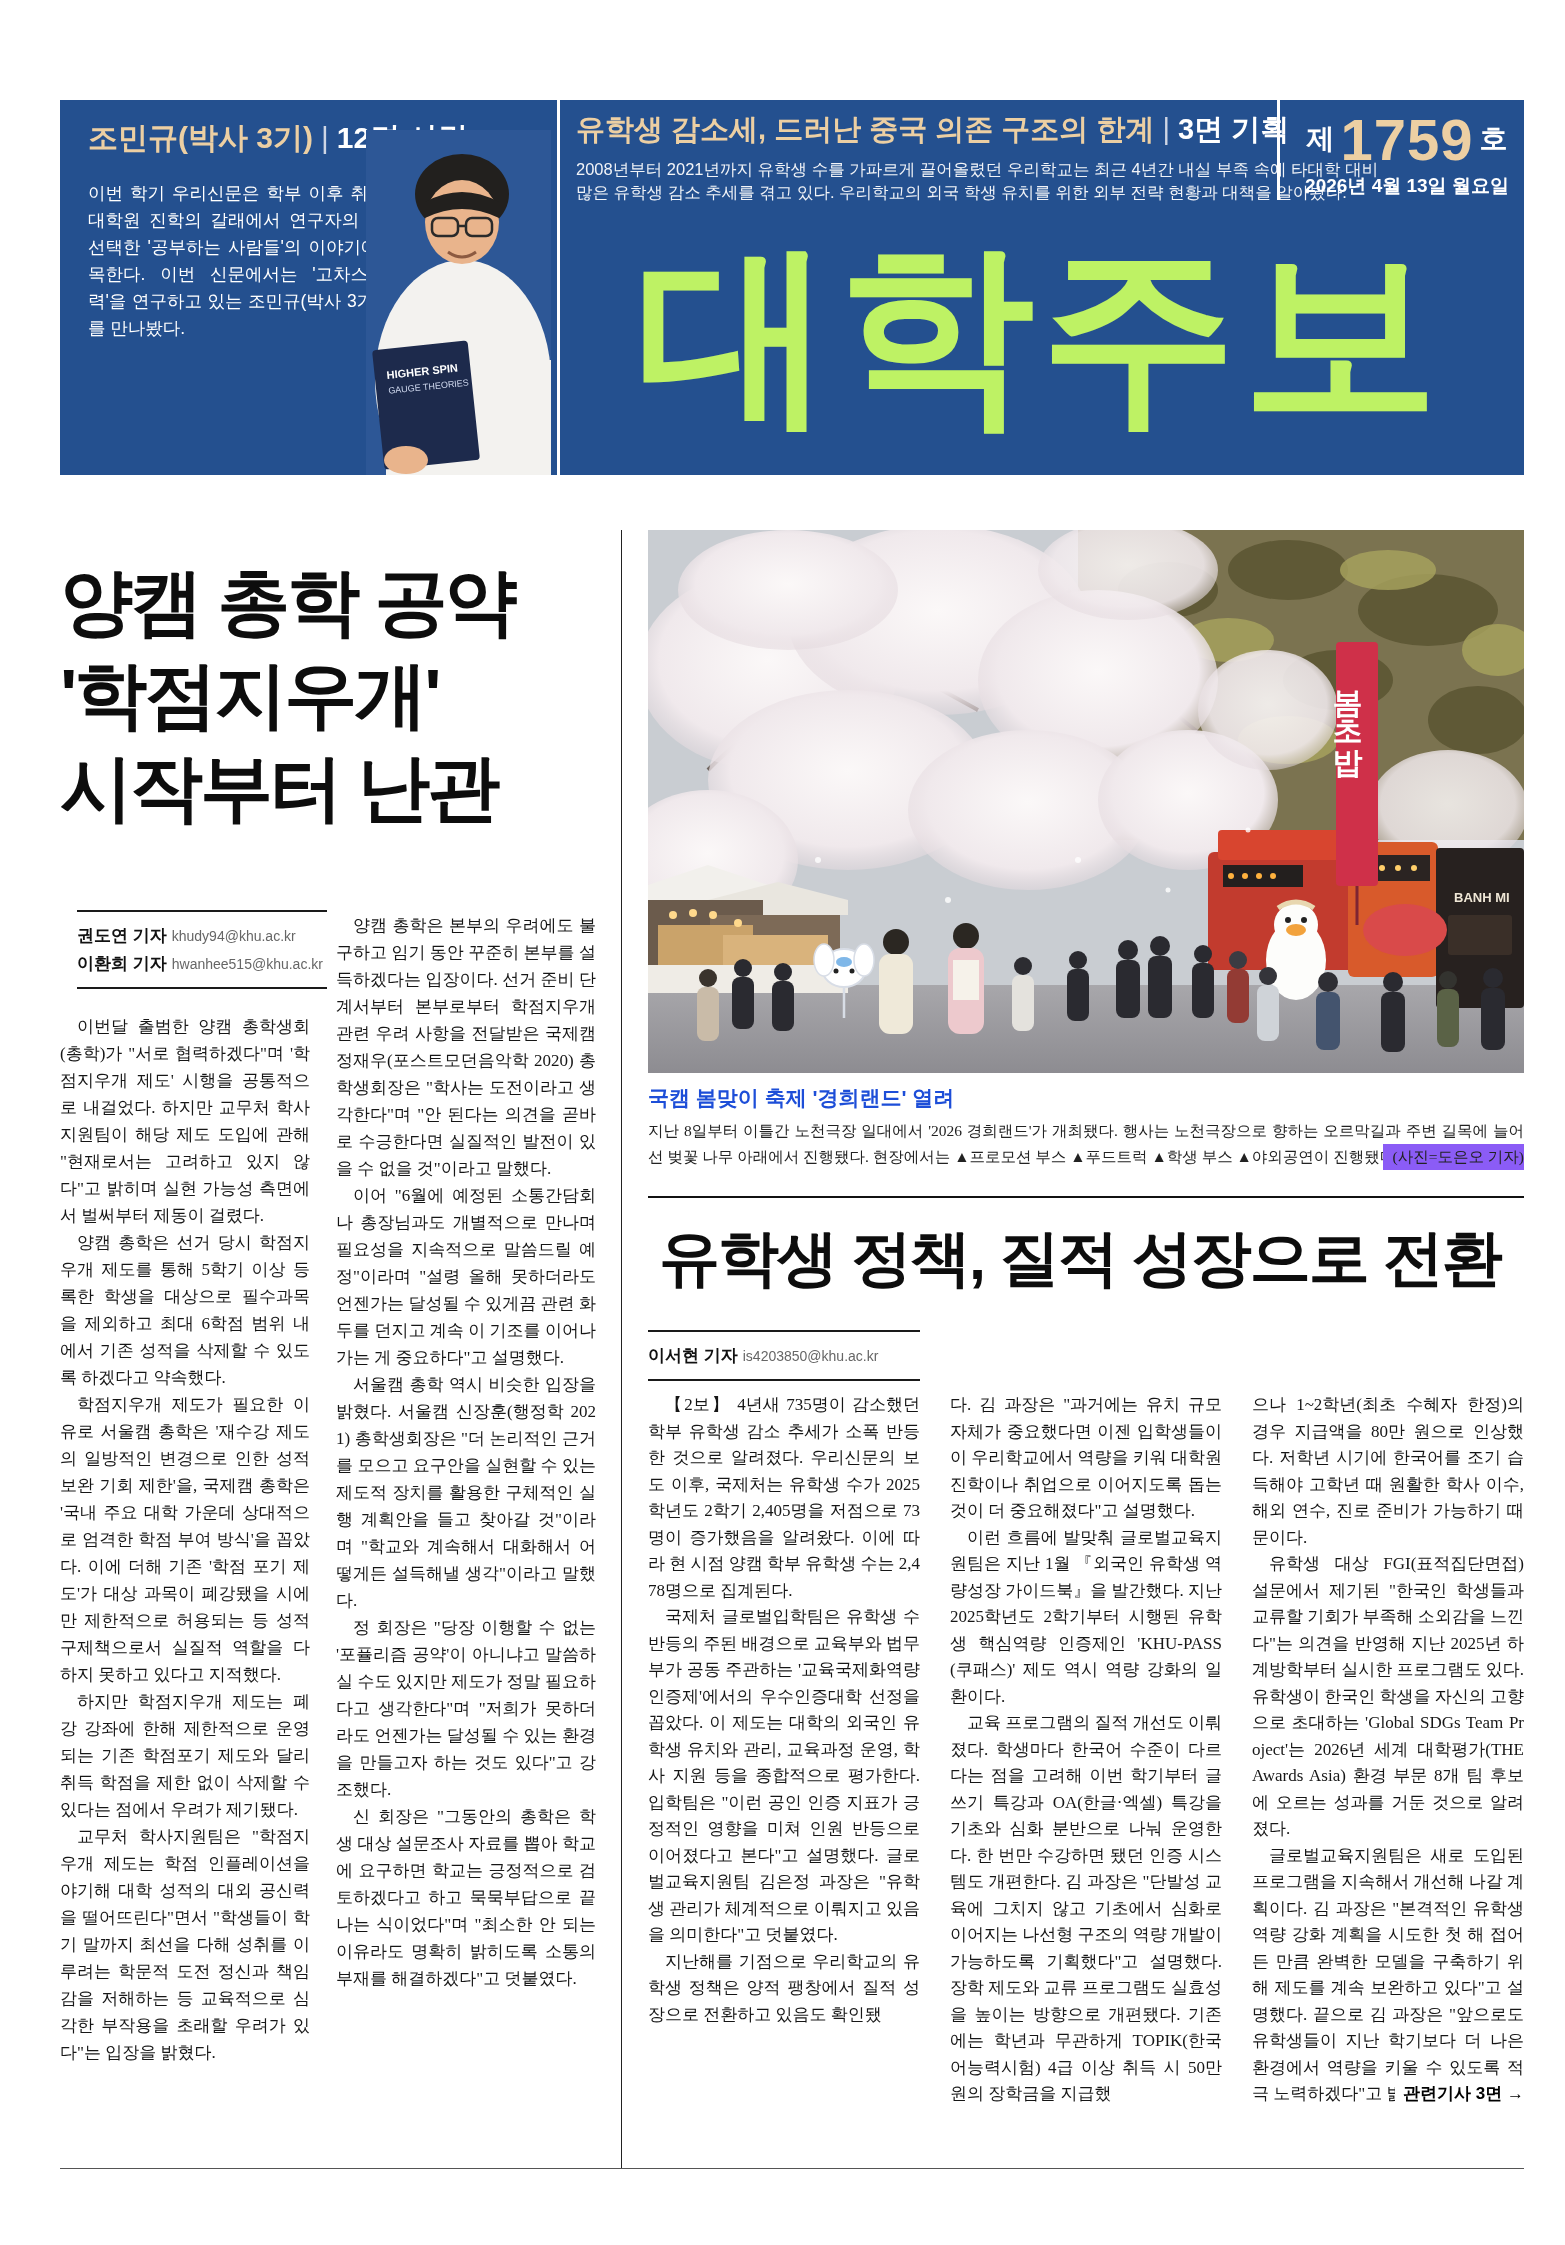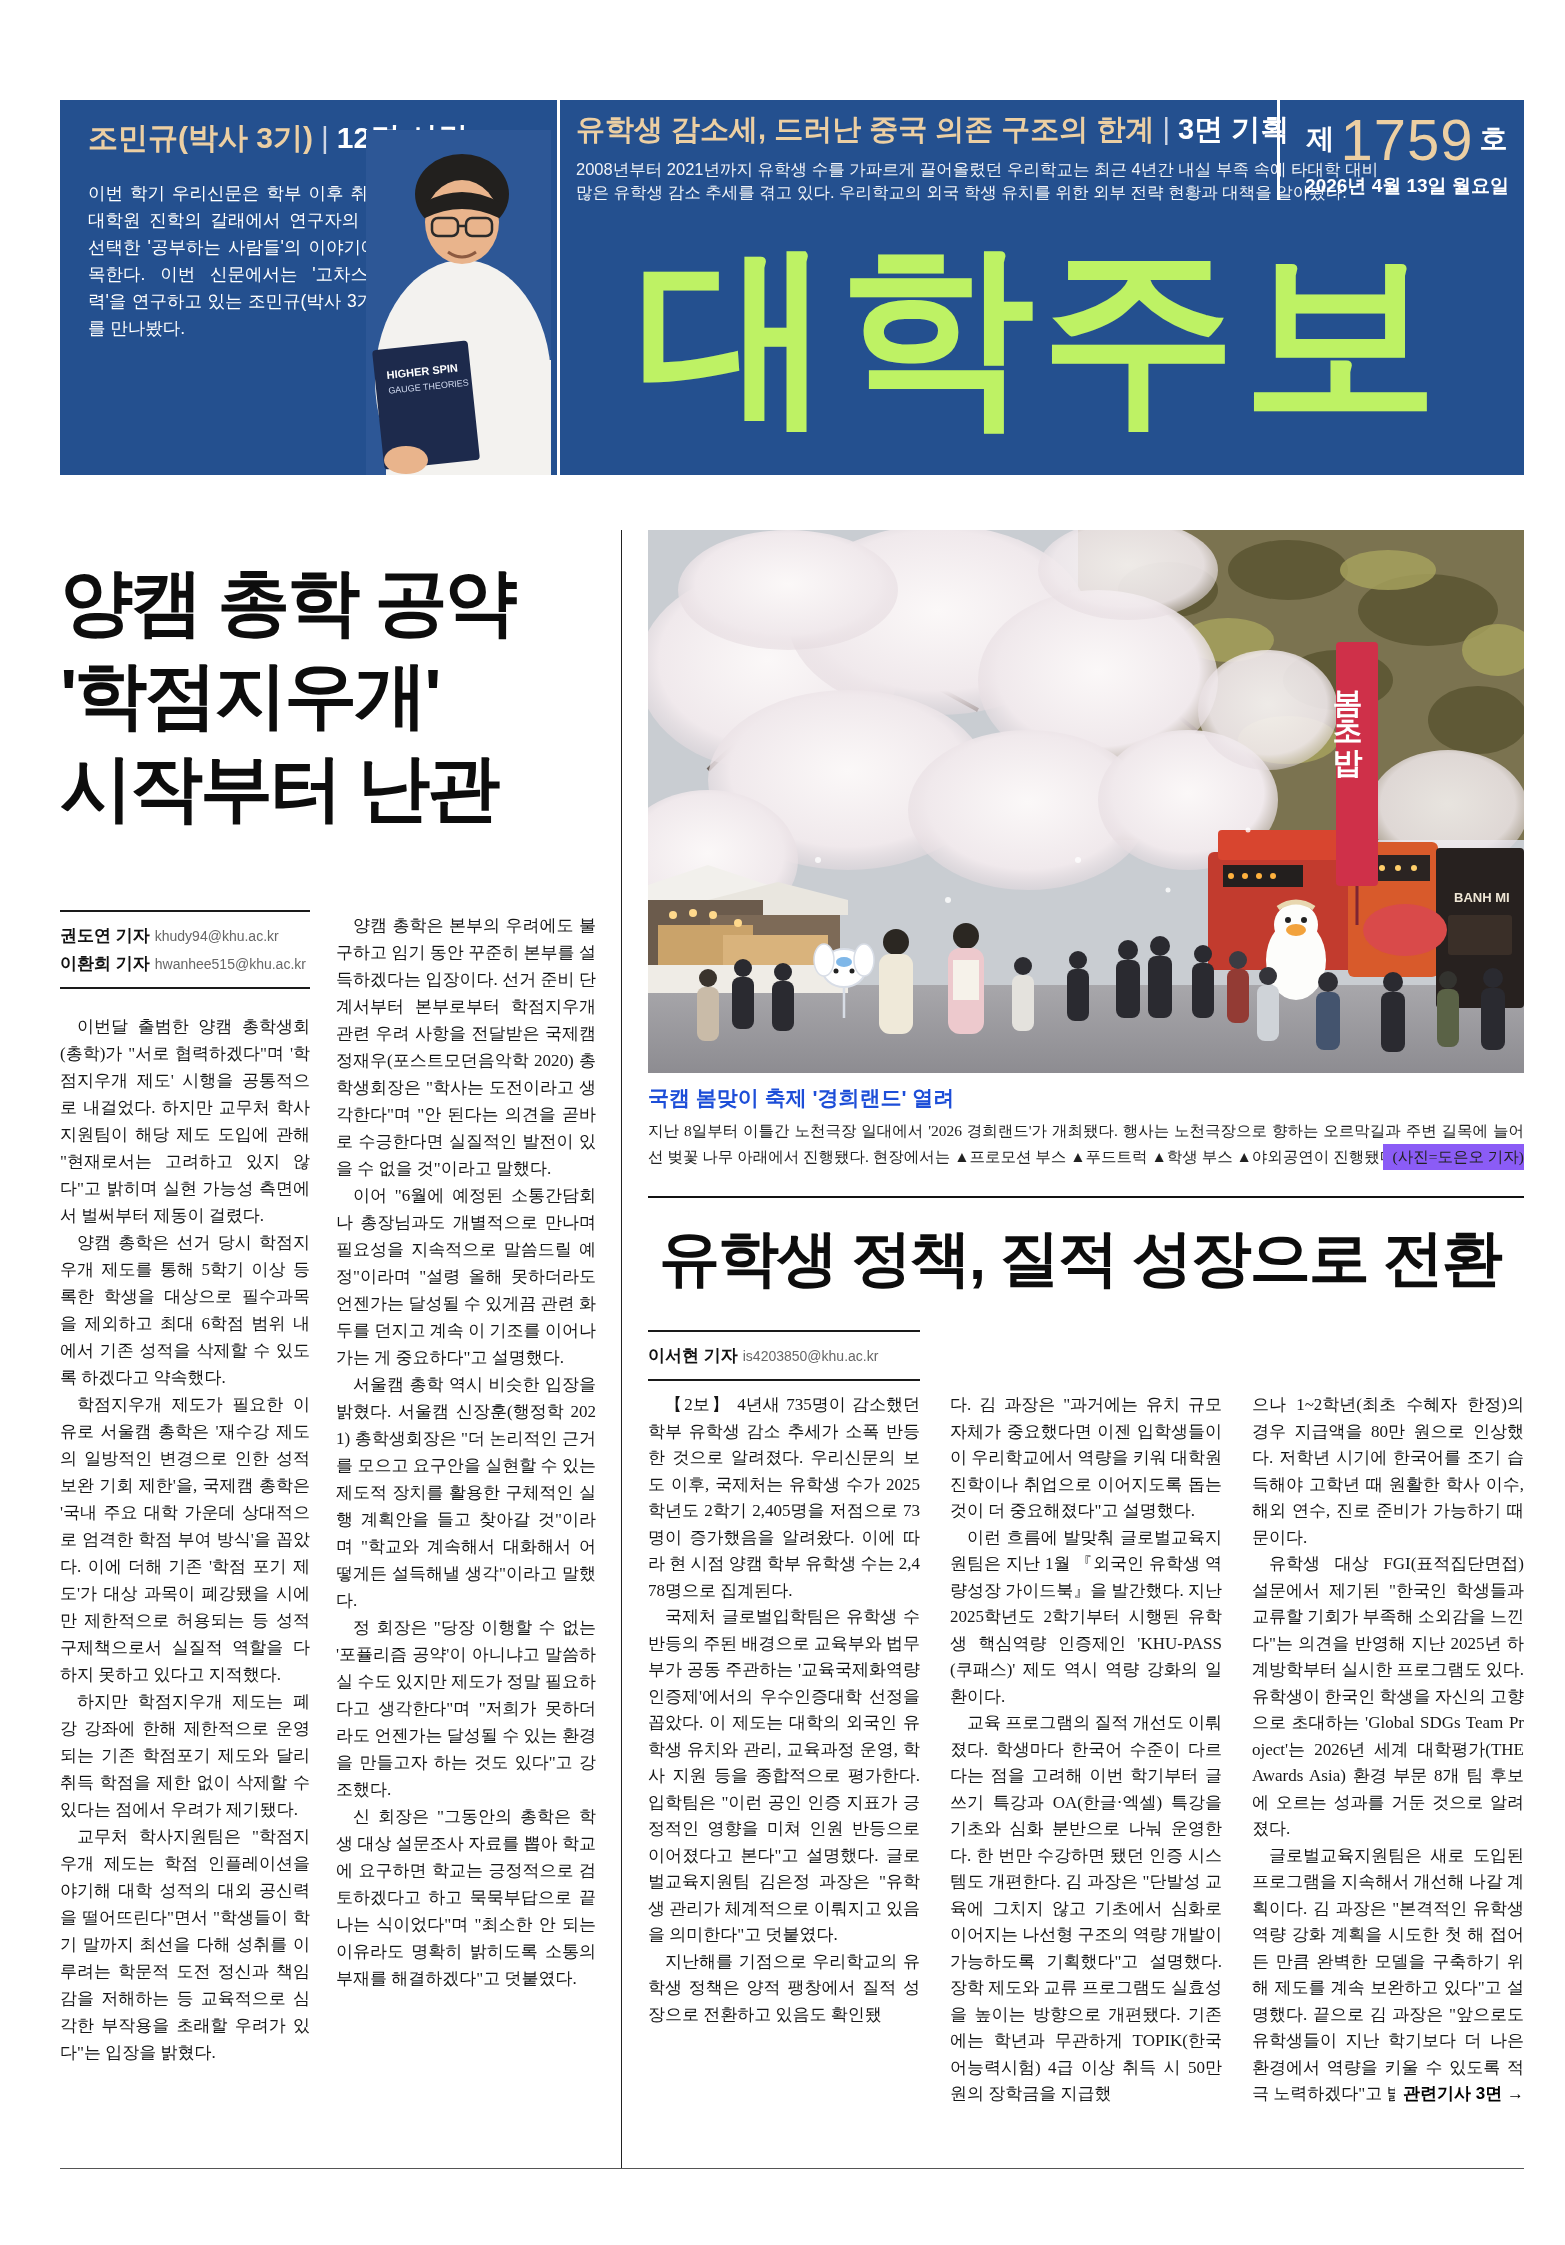--- a/index.html
+++ b/index.html
@@ -20,33 +20,33 @@
   .person{position:absolute;right:6px;bottom:0;}
   .teaser{position:absolute;left:516px;top:10px;width:702px;}
   .teaser-head{font-size:29px;font-weight:bold;white-space:nowrap;margin-bottom:8px;}
   .teaser-head .th{color:#eccfa3;}
   .teaser-head .tdiv{color:#cfd6e4;font-weight:normal;padding:0 8px;}
   .teaser-head .tsec{color:#ffffff;}
   .teaser-sub{color:#f2f4f8;font-size:16.5px;line-height:23px;white-space:nowrap;}
   .issue{position:absolute;left:1230px;top:6px;width:234px;text-align:center;color:#fff;}
   .issue-no{white-space:nowrap;}
   .issue-no .pfx,.issue-no .sfx{font-size:28px;font-weight:bold;vertical-align:12px;}
-  .issue-no .num{font-size:58px;font-weight:400;color:#eccfa3;letter-spacing:1px;padding:0 6px;text-align:center;}
+  .issue-no .num{font-size:58px;font-weight:700;color:#eccfa3;letter-spacing:1px;padding:0 6px;text-align:center;}
   .issue-date{font-size:19px;font-weight:bold;margin-top:0px;}
   .paper-title{position:absolute;left:497px;top:92px;width:967px;height:283px;margin:0;
         display:flex;align-items:center;justify-content:center;color:#bef264;
         font-size:196px;font-weight:900;letter-spacing:6px;line-height:1;}
   
   .art-left{position:absolute;left:60px;top:555px;width:536px;}
   .hl-left{margin:0;font-size:73px;font-weight:900;letter-spacing:-3px;line-height:93px;color:#0d0d0d;}
   .byline{border-top:2px solid #1a1a1a;border-bottom:2px solid #1a1a1a;padding:10px 0 9px 0;}
   .byline .row{line-height:27px;white-space:nowrap;}
   .byline .name{font-size:17px;font-weight:bold;color:#111;}
   .byline .mail{font-size:14px;color:#666;padding-left:5px;font-family:"Liberation Sans",sans-serif;}
-  .bl-left{position:absolute;left:0;top:355px;width:250px;}
+  .bl-left{position:absolute;left:17px;top:355px;width:250px;}
   .body-col{font-family:"Liberation Serif",serif;font-size:17px;line-height:27px;
         text-align:justify;word-break:break-all;color:#161616;}
   .body-col p{margin:0;text-indent:1em;}
   .body-col p.cont{text-indent:0;}
   .colL1{position:absolute;left:0;top:458px;width:250px;}
   .colL2{position:absolute;left:276px;top:357px;width:260px;}
   
   .main-divider{position:absolute;left:621px;top:530px;width:1px;height:1638px;background:#222;}
   .bottom-rule{position:absolute;left:60px;top:2168px;width:1464px;height:1px;background:#555;}
   

